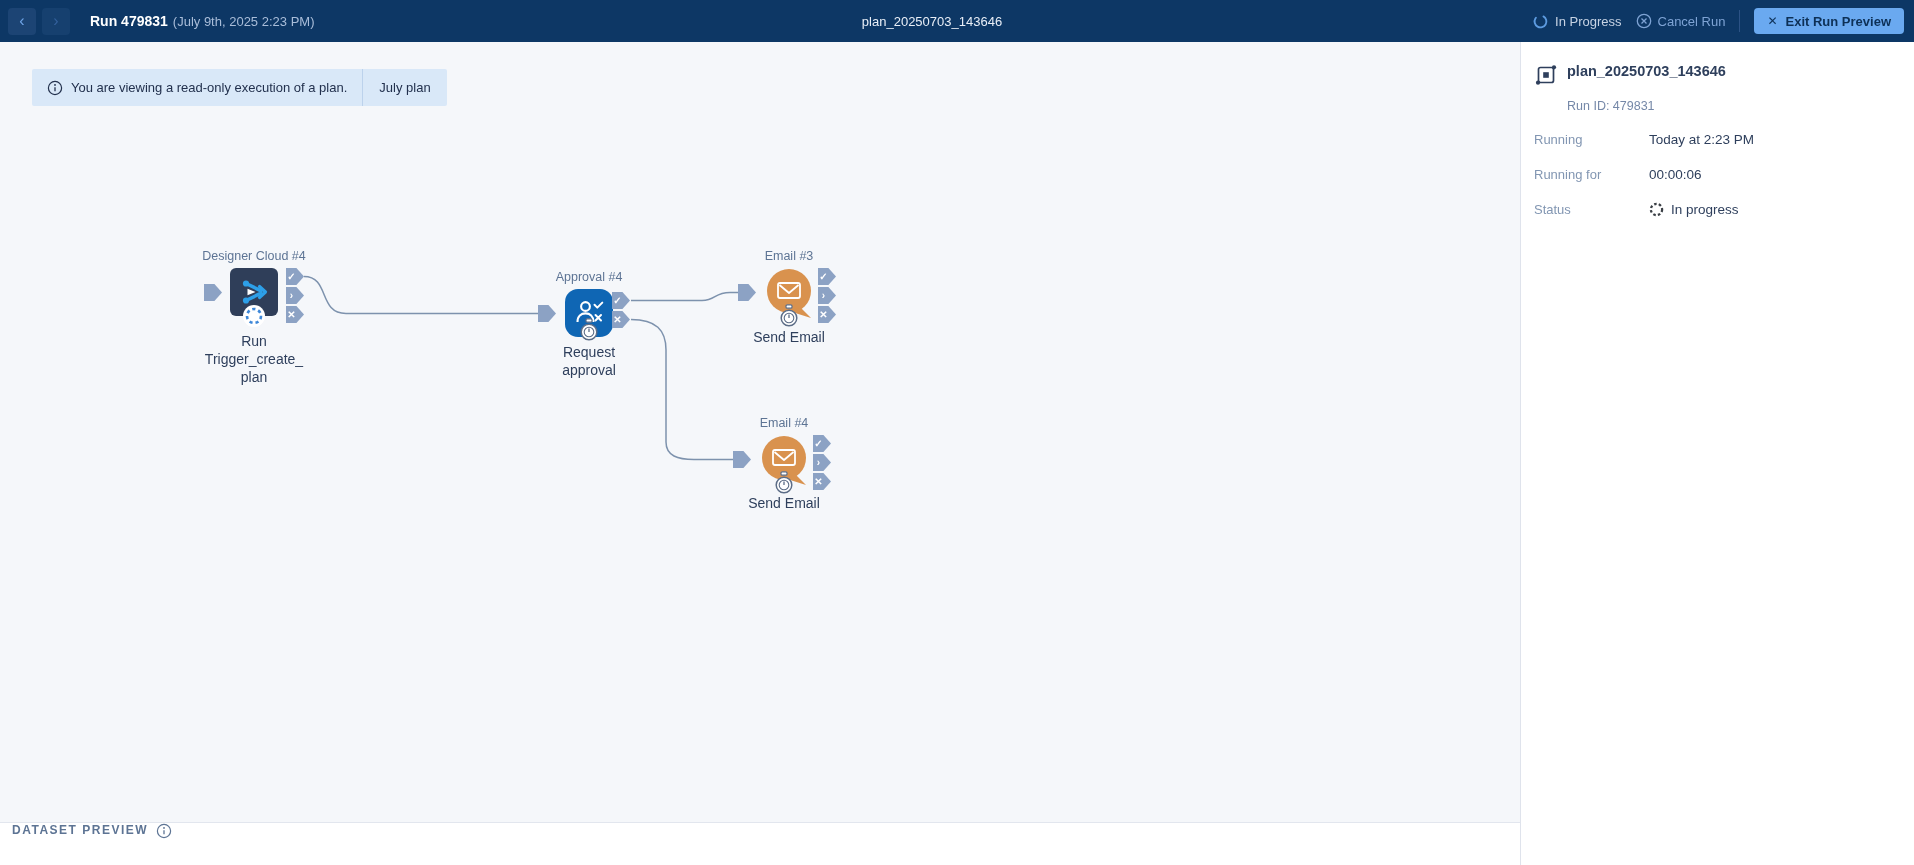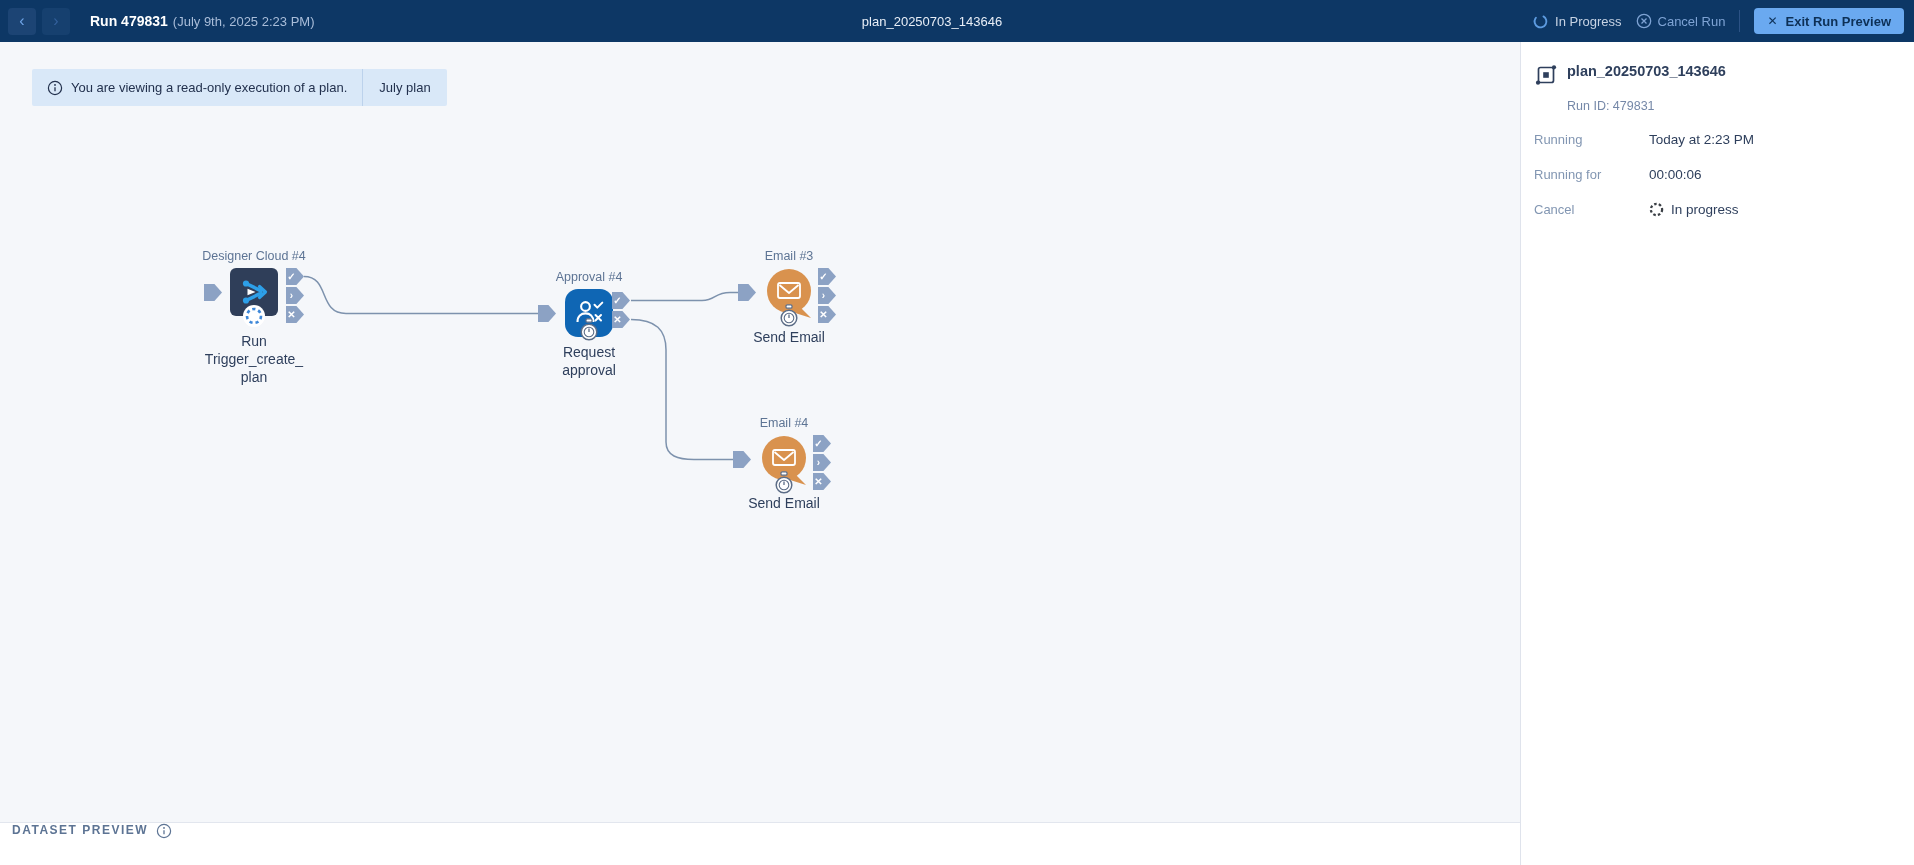--- a/index.html
+++ b/index.html
@@ -276,21 +276,21 @@
       <div class="rows">
         <div class="row">
           <span class="rlabel">Running</span>
           <span class="rvalue">Today at 2:23 PM</span>
         </div>
         <div class="row">
           <span class="rlabel">Running for</span>
           <span class="rvalue">00:00:06</span>
         </div>
         <div class="row">
-          <span class="rlabel">Cancel</span>
+          <span class="rlabel">Status</span>
           <span class="rvalue">
             <svg width="15" height="15" viewBox="0 0 16 16">
                 <circle cx="8" cy="8" r="6" fill="none" stroke="#3a3f45" stroke-width="2.4" stroke-dasharray="2.7 2.3"></circle>
               </svg>
             <span>In progress</span>
           </span>
         </div>
       </div>
     </aside>
   </div>

